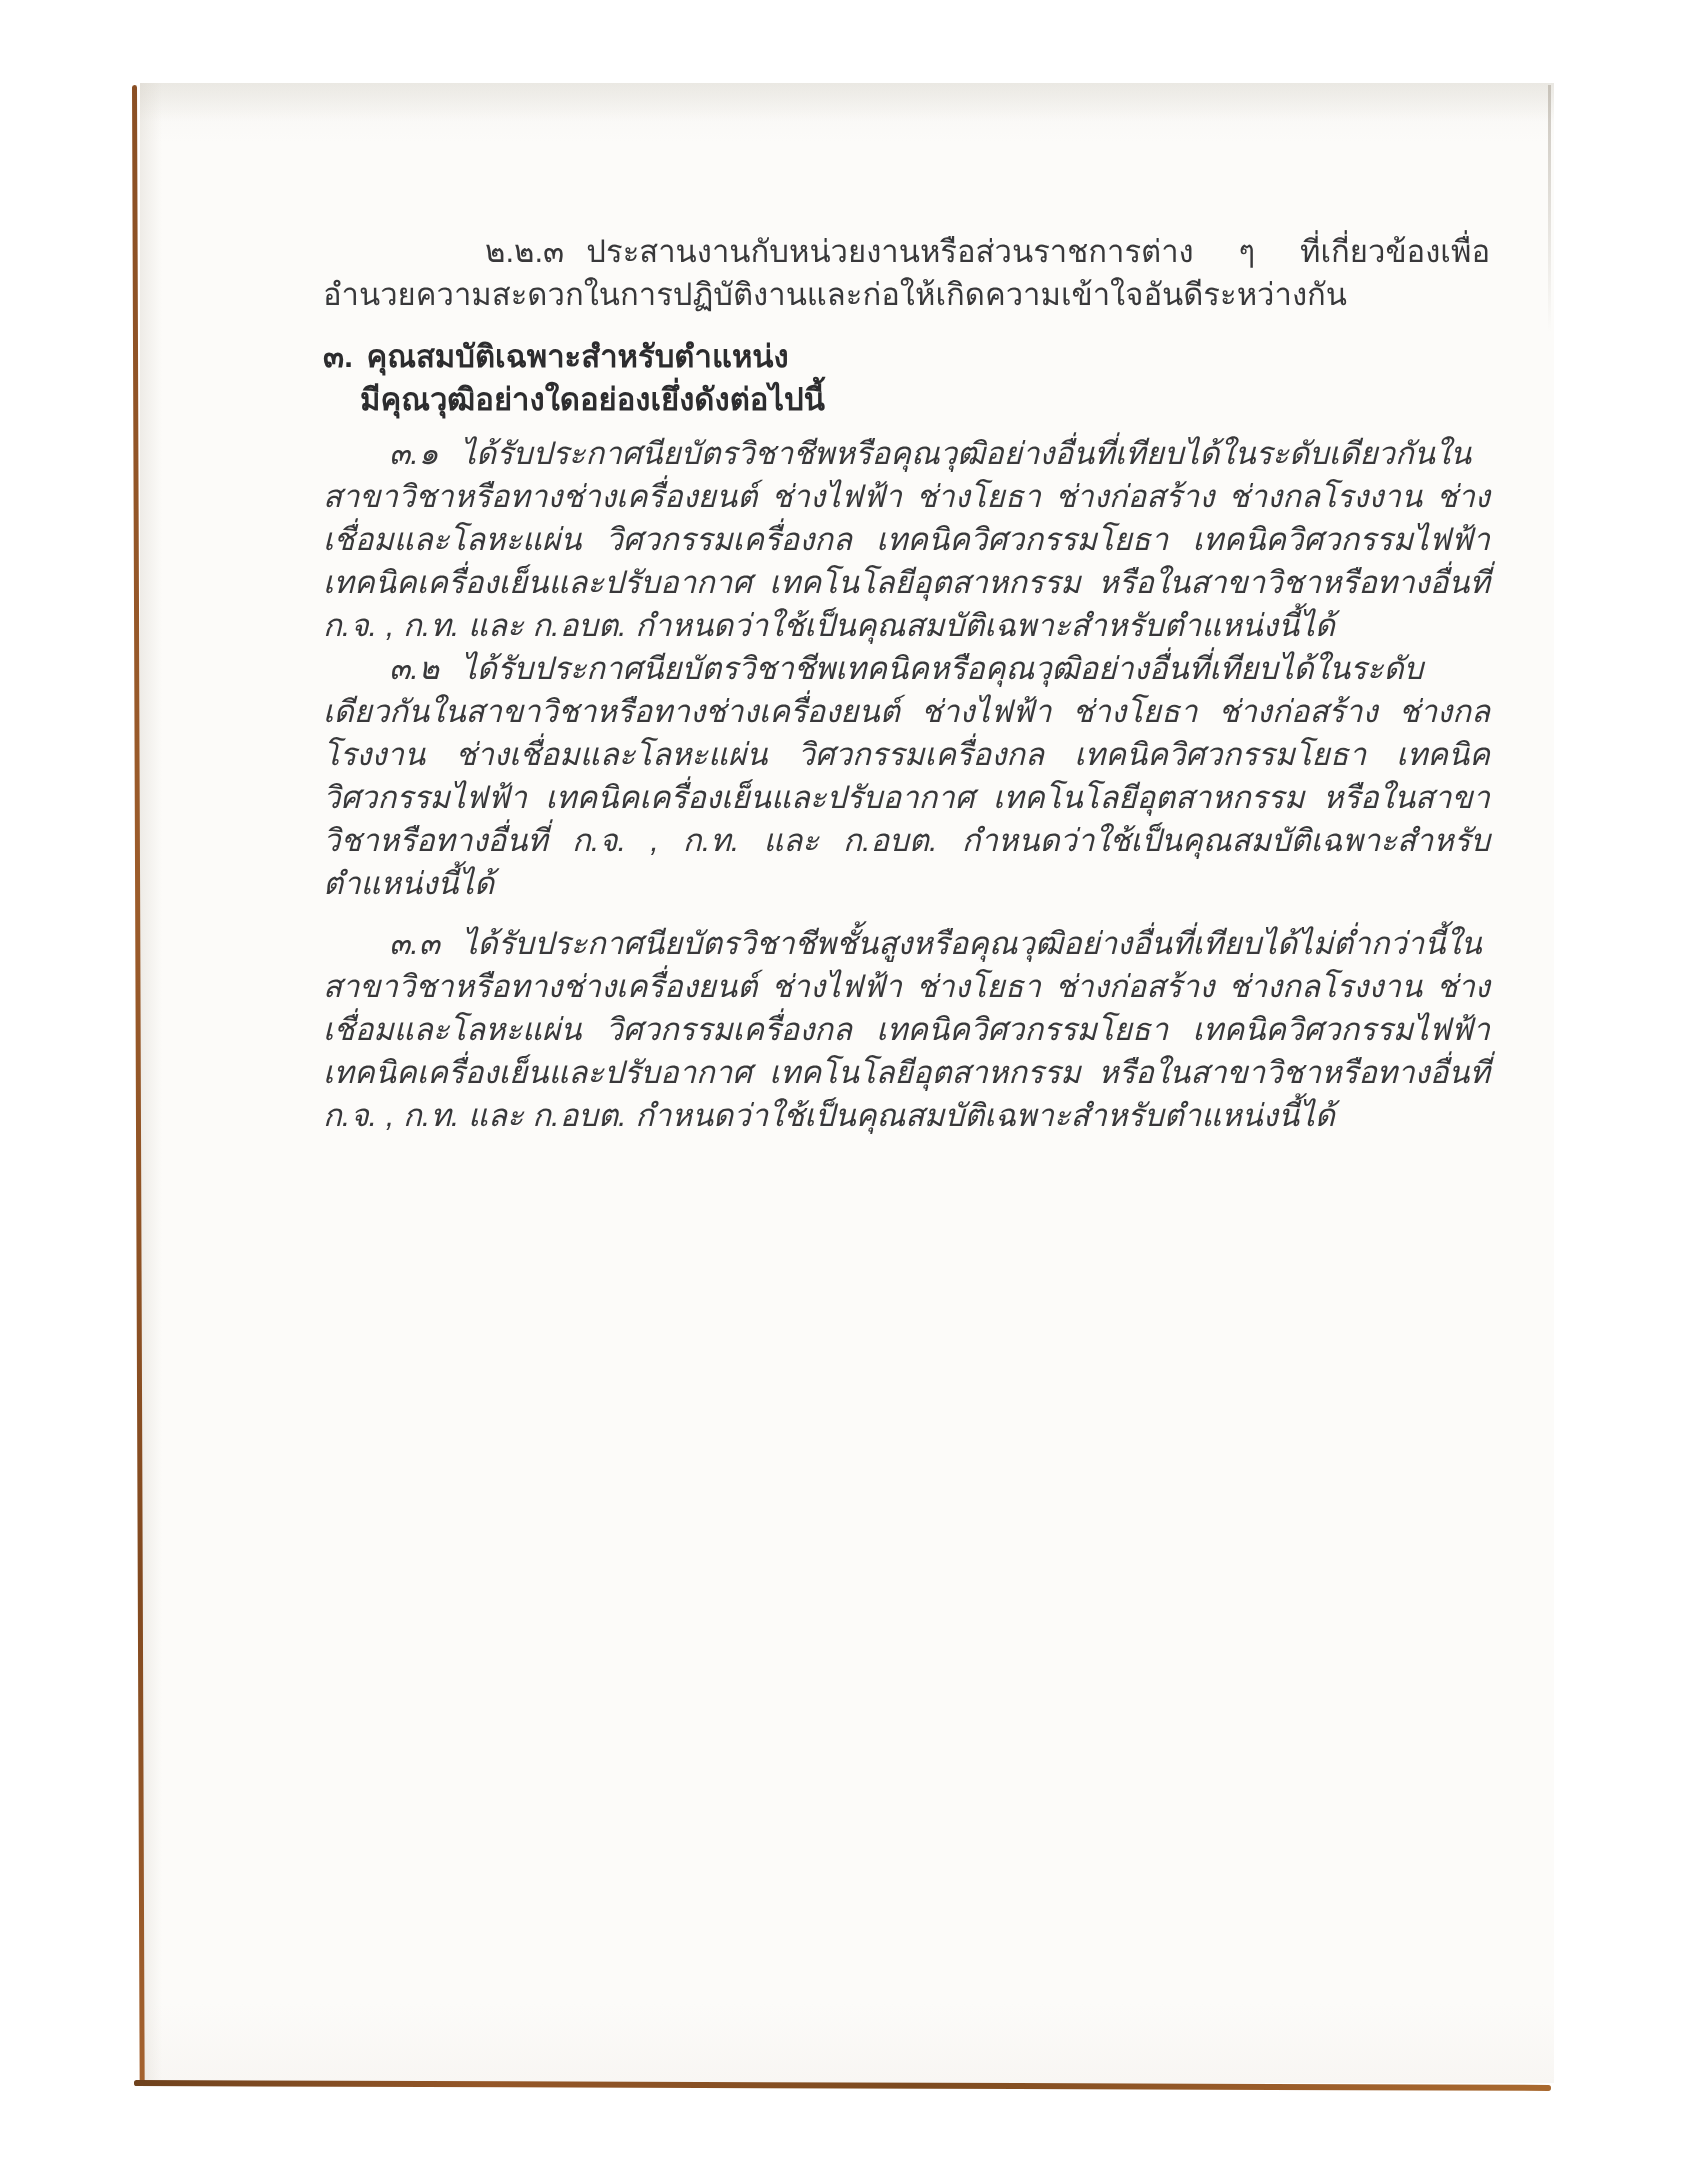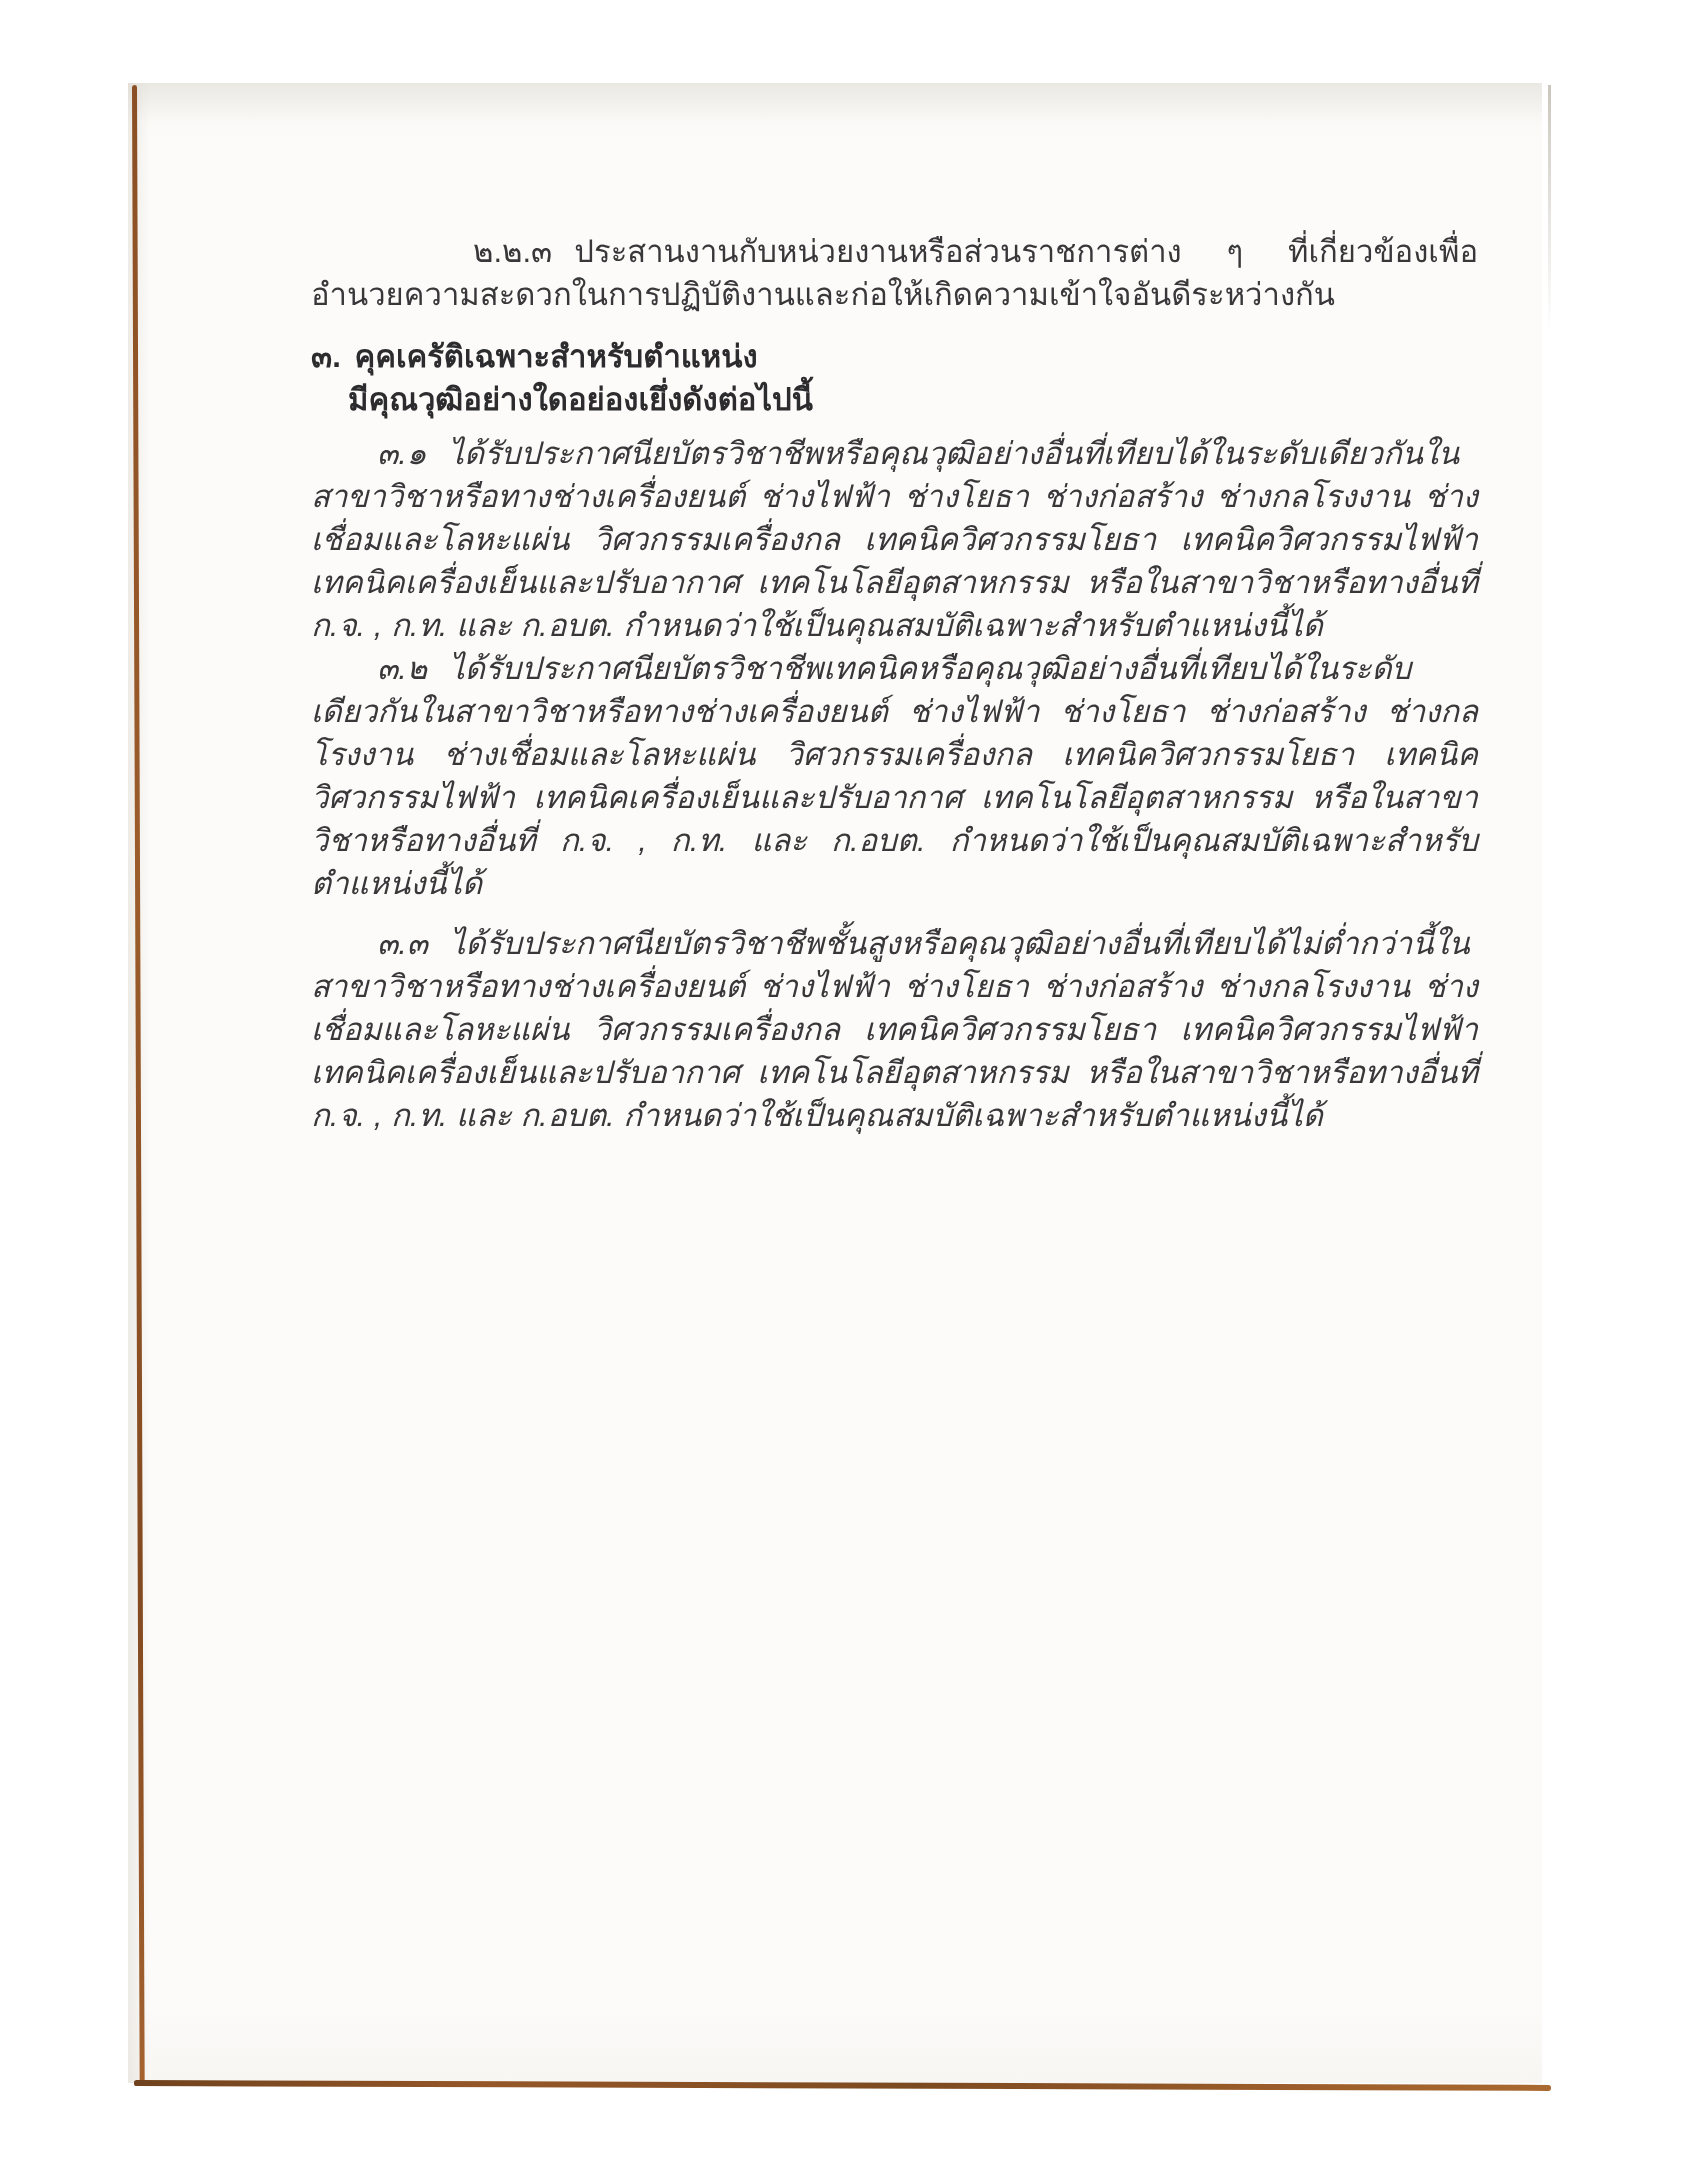--- a/index.html
+++ b/index.html
@@ -14,21 +14,21 @@
     font-family: "Liberation Sans", "DejaVu Sans", sans-serif;
     overflow: hidden;
   }
   .scan {
     position: absolute;
     inset: 0;
   }
   
   .paper {
     position: absolute;
-    left: 128px;
+    left: 140px;
     top: 83px;
     width: 1414px;
     height: 2000px;
     background: linear-gradient(180deg, #f7f6f3 0%, #fcfbf9 3%, #fcfbf9 96%, #f8f6f3 100%);
   }
   .top-shade {
     position: absolute;
     left: 0;
     top: 0;
     width: 100%;
@@ -125,21 +125,21 @@
 
   <div class="paper">
     <div class="top-shade"></div>
     <div class="left-inner-shade"></div>
 
     <div class="text-block">
 
       <p class="clause"><span class="num">๒.๒.๓</span><span>ประสานงานกับหน่วยงานหรือส่วนราชการต่าง ๆ ที่เกี่ยวข้องเพื่ออำนวยความสะดวกในการปฏิบัติงานและก่อให้เกิดความเข้าใจอันดีระหว่างกัน</span></p>
 
 
-      <p class="section-heading"><span class="num">๓.</span><span>คุคเครัติเฉพาะสำหรับตำแหน่ง</span></p>
+      <p class="section-heading"><span class="num">๓.</span><span>คุณสมบัติเฉพาะสำหรับตำแหน่ง</span></p>
 
       <p class="section-subheading">มีคุณวุฒิอย่างใดอย่องเยึ่งดังต่อไปนี้</p>
 
       <p class="item item-1"><span class="num">๓.๑</span><span>ได้รับประกาศนียบัตรวิชาชีพหรือคุณวุฒิอย่างอื่นที่เทียบได้ในระดับเดียวกันในสาขาวิชาหรือทางช่างเครื่องยนต์ ช่างไฟฟ้า ช่างโยธา ช่างก่อสร้าง ช่างกลโรงงาน ช่างเชื่อมและโลหะแผ่น วิศวกรรมเครื่องกล เทคนิควิศวกรรมโยธา เทคนิควิศวกรรมไฟฟ้า เทคนิคเครื่องเย็นและปรับอากาศ เทคโนโลยีอุตสาหกรรม หรือในสาขาวิชาหรือทางอื่นที่ ก.จ. , ก.ท. และ ก.อบต. กำหนดว่าใช้เป็นคุณสมบัติเฉพาะสำหรับตำแหน่งนี้ได้</span></p>
 
       <p class="item item-2"><span class="num">๓.๒</span><span>ได้รับประกาศนียบัตรวิชาชีพเทคนิคหรือคุณวุฒิอย่างอื่นที่เทียบได้ในระดับเดียวกันในสาขาวิชาหรือทางช่างเครื่องยนต์ ช่างไฟฟ้า ช่างโยธา ช่างก่อสร้าง ช่างกลโรงงาน ช่างเชื่อมและโลหะแผ่น วิศวกรรมเครื่องกล เทคนิควิศวกรรมโยธา เทคนิควิศวกรรมไฟฟ้า เทคนิคเครื่องเย็นและปรับอากาศ เทคโนโลยีอุตสาหกรรม หรือในสาขาวิชาหรือทางอื่นที่ ก.จ. , ก.ท. และ ก.อบต. กำหนดว่าใช้เป็นคุณสมบัติเฉพาะสำหรับตำแหน่งนี้ได้</span></p>
 
       <p class="item item-3"><span class="num">๓.๓</span><span>ได้รับประกาศนียบัตรวิชาชีพชั้นสูงหรือคุณวุฒิอย่างอื่นที่เทียบได้ไม่ต่ำกว่านี้ในสาขาวิชาหรือทางช่างเครื่องยนต์ ช่างไฟฟ้า ช่างโยธา ช่างก่อสร้าง ช่างกลโรงงาน ช่างเชื่อมและโลหะแผ่น วิศวกรรมเครื่องกล เทคนิควิศวกรรมโยธา เทคนิควิศวกรรมไฟฟ้า เทคนิคเครื่องเย็นและปรับอากาศ เทคโนโลยีอุตสาหกรรม หรือในสาขาวิชาหรือทางอื่นที่ ก.จ. , ก.ท. และ ก.อบต. กำหนดว่าใช้เป็นคุณสมบัติเฉพาะสำหรับตำแหน่งนี้ได้</span></p>
 
     </div>

